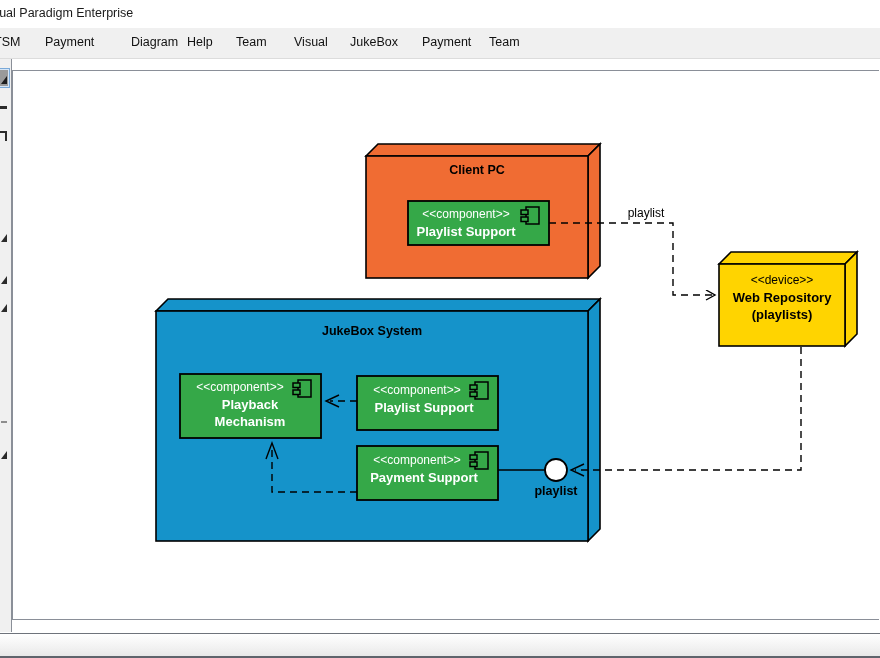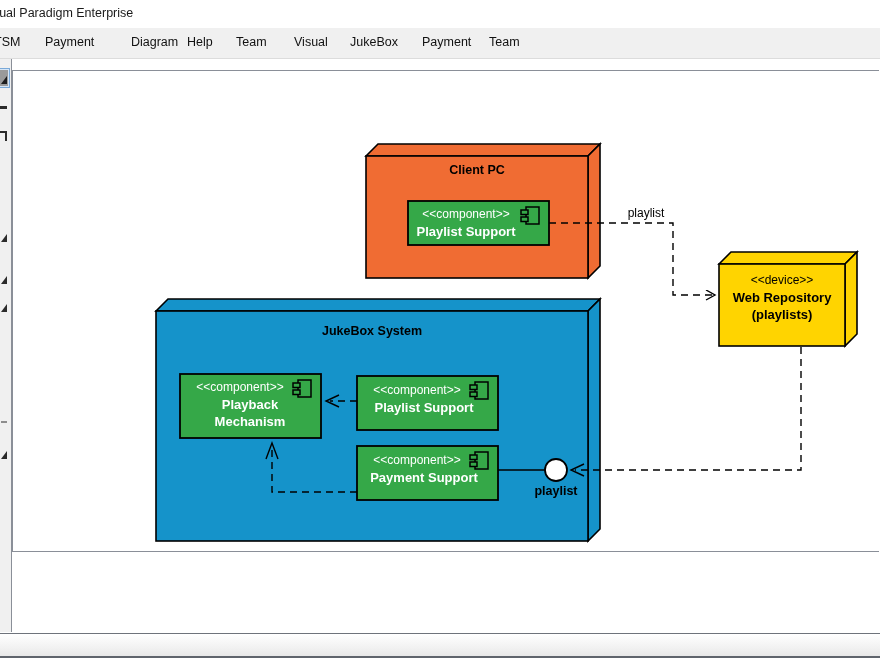--- a/index.html
+++ b/index.html
@@ -114,21 +114,21 @@
     border: none;
     width: 6px; height: 2px;
     background: #8d8d8d;
     bottom: 9px;
   }
 
   
   .canvas {
     position: absolute;
     left: 12px; top: 70px;
-    width: 867px; height: 482px;
+    width: 867px; height: 550px;
     background: #ffffff;
     border: 1px solid #8a8f98;
     border-right: none;
     box-sizing: border-box;
     overflow: hidden;
   }
   .canvas-svg {
     position: absolute;
     left: 0; top: 0;
   }

